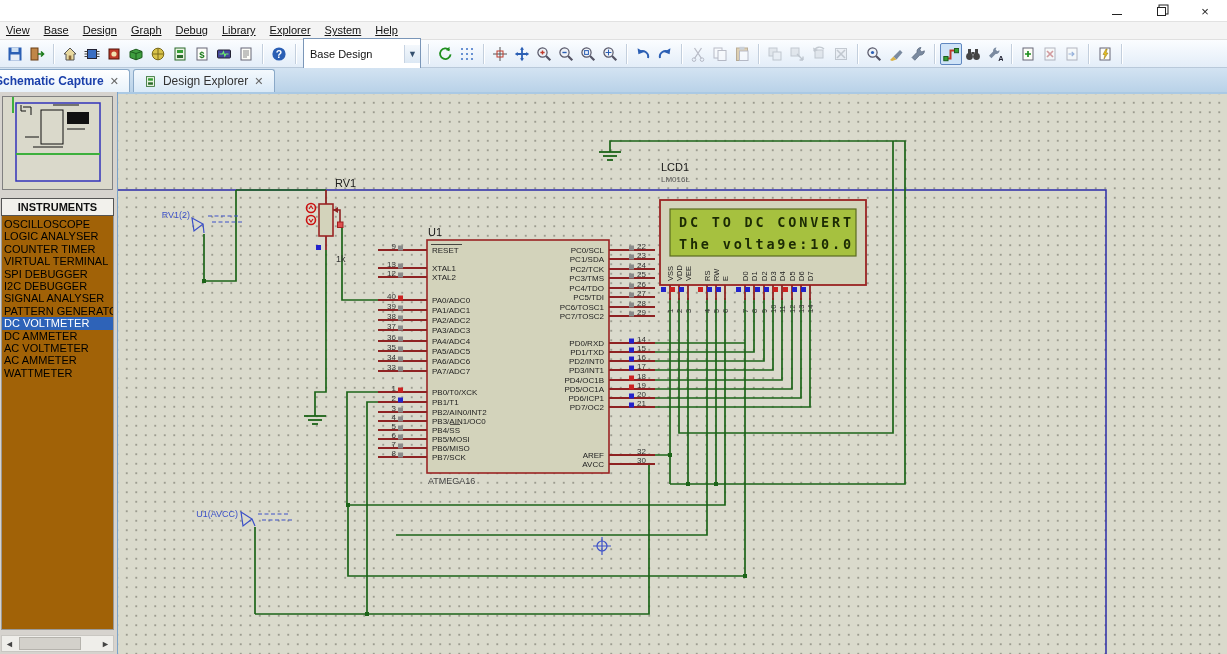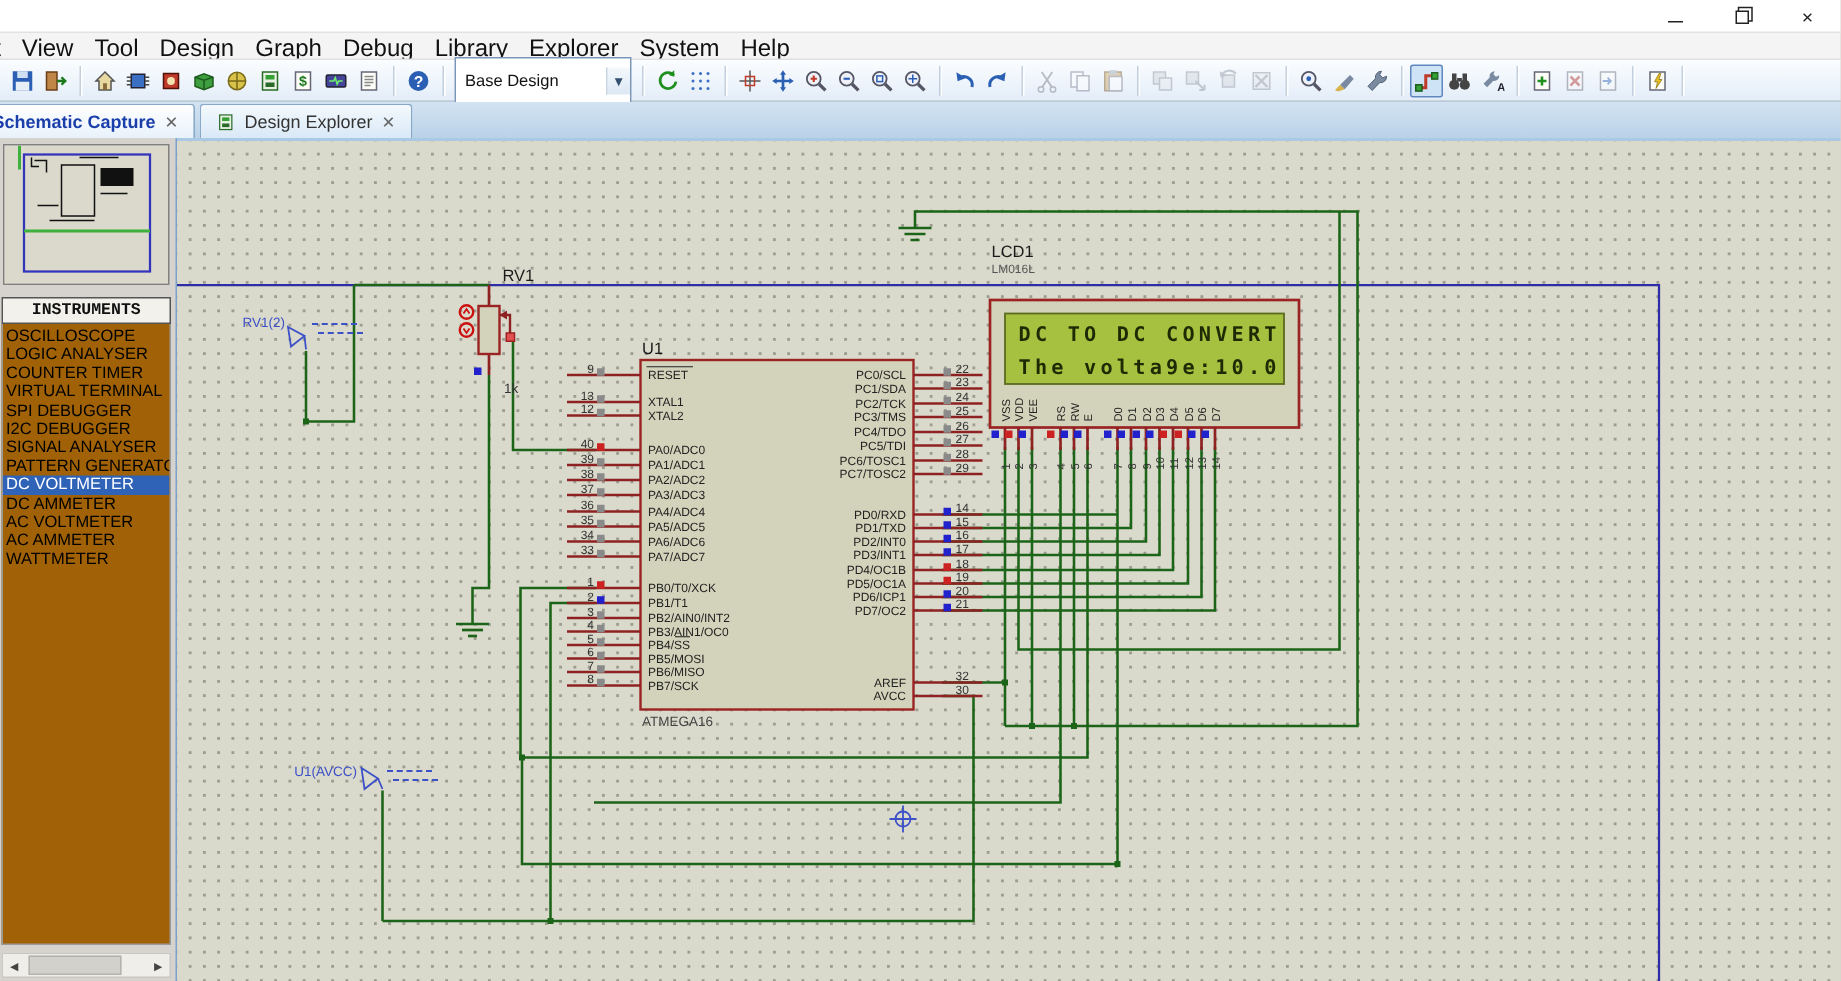--- a/index.html
+++ b/index.html
@@ -8,21 +8,21 @@
   
   .titlebar { position:absolute; left:0; top:0; width:1227px; height:22px; background:#ffffff; border-bottom:1px solid #e2e2e2; }
   .titlebar .ttl { position:absolute; left:8px; top:4px; font-size:12px; color:#111; white-space:nowrap; }
   .winbtns { position:absolute; right:0; top:0; height:22px; display:flex; }
   .wbtn { width:44px; height:22px; display:flex; align-items:center; justify-content:center; font-size:13px; color:#222; }
   .wbtn.min span{ display:block; width:10px; border-bottom:1px solid #222; margin-top:6px;}
   .wbtn.rst span{ display:block; width:9px; height:9px; border:1px solid #222; box-shadow:2px -2px 0 -0.5px #fff, 2px -2px 0 0.5px #222;}
 
   .menubar { position:absolute; left:0; top:22px; width:1227px; height:18px; background:#f4f4f4; border-bottom:1px solid #e0e0e0; overflow:hidden; }
   .menurow { display:flex; margin-left:-34px; }
-  .mi { font-size:16px; color:#111; padding:2px 7px 2px 7px; white-space:nowrap; }
+  .mi { font-size:11px; color:#111; padding:2px 7px 2px 7px; white-space:nowrap;text-decoration:underline; }
 
   .toolbar { position:absolute; left:0; top:40px; width:1227px; height:28px;
     background:linear-gradient(#fbfdff,#e3edf8); border-bottom:1px solid #b9c9da; display:flex; align-items:center; padding-left:2px; }
   .tgrp { display:flex; align-items:center; padding:0 2px; }
   .tsep { width:1px; height:20px; background:#c3cfdd; margin:0 3px; box-shadow:1px 0 0 #ffffff; }
   .tbi { width:22px; height:22px; display:flex; align-items:center; justify-content:center; border:1px solid transparent; border-radius:2px; }
   .tbi svg { width:16px; height:16px; }
   .tbi.active { background:#cfe3f7; border:1px solid #5f87c0; }
   .tbi.dim { opacity:0.45; }
   .tb-dd { display:flex; align-items:center; width:118px; height:32px; background:#fff; border:1px solid #7a96b8; margin:0 4px; font-size:11px; color:#111; }
@@ -32,21 +32,21 @@
   .tabbar { position:absolute; left:0; top:68px; width:1227px; height:24px; background:linear-gradient(#d3e3f2,#b9d2e8); overflow:hidden; }
   .tabrow { display:flex; margin-left:-16px; height:24px; align-items:flex-end; }
   .tab { display:flex; align-items:center; gap:6px; height:23px; padding:0 10px; margin-right:3px; border:1px solid #8aa9c8; border-bottom:none; border-radius:3px 3px 0 0; background:linear-gradient(#f4f9fd,#d9e9f7); font-size:12px; color:#333; white-space:nowrap; }
   .tab.active { background:linear-gradient(#ffffff,#e8f2fb); color:#1a3faa; font-weight:bold; }
   .tab .tclose { font-size:11px; color:#666; font-weight:normal; }
   .tab .ticon svg { width:13px; height:13px; display:block; }
 
   
   .sidebar { position:absolute; left:0; top:92px; width:118px; height:562px; background:#d6d3ce; border-right:1px solid #7ba2c8; }
   .overview { position:absolute; left:2px; top:4px; width:111px; height:94px; background:#dad9cb; border:1px solid #808080; box-shadow:inset 1px 1px 0 #fff; }
-  .inst-head { position:absolute; left:1px; top:106px; width:113px; height:18px; background:#f2f1ec; border:1px solid #555; font-size:11px; font-weight:bold; color:#111; display:flex; align-items:center; justify-content:center;font-family:Liberation Mono, monospace; }
+  .inst-head { position:absolute; left:1px; top:106px; width:113px; height:18px; background:#f2f1ec; border:1px solid #555; font-size:11px; font-weight:bold; color:#111; display:flex; align-items:center; justify-content:center; }
   .inst-list { position:absolute; left:1px; top:124px; width:113px; height:414px; background:#a16207; border:1px solid #9a9a9a; border-top:none; overflow:hidden; padding-top:2px; }
   .inst-item { font-size:11px; color:#000; line-height:12.4px; padding-left:2px; white-space:nowrap; overflow:hidden; }
   .inst-item.sel { background:#2e63b8; color:#fff; }
   .sb-scroll { position:absolute; left:1px; bottom:2px; width:113px; height:17px; background:#efeeea; border:1px solid #c9c7c2; display:flex; align-items:center; }
   .sb-arrow { width:15px; height:15px; font-size:9px; color:#444; display:flex; align-items:center; justify-content:center; }
   .sb-thumb { width:62px; height:13px; background:#d3d1cb; border:1px solid #b5b3ad; margin-left:2px; }
 
   
   .canvas { position:absolute; left:118px; top:92px; width:1109px; height:562px; overflow:hidden;
     background-color:#dadacc;
@@ -68,21 +68,21 @@
         <span></span>
       </div>
     <div class="wbtn cls">×</div>
   </div>
 </div>
 
 <div class="menubar">
     <div class="menurow" id="menurow">
       <div class="mi">Edit</div>
       <div class="mi">View</div>
-      <div class="mi">Tool</div>
+      <div class="mi">Base</div>
       <div class="mi">Design</div>
       <div class="mi">Graph</div>
       <div class="mi">Debug</div>
       <div class="mi">Library</div>
       <div class="mi">Explorer</div>
       <div class="mi">System</div>
       <div class="mi">Help</div>
     </div>
   </div>
 

